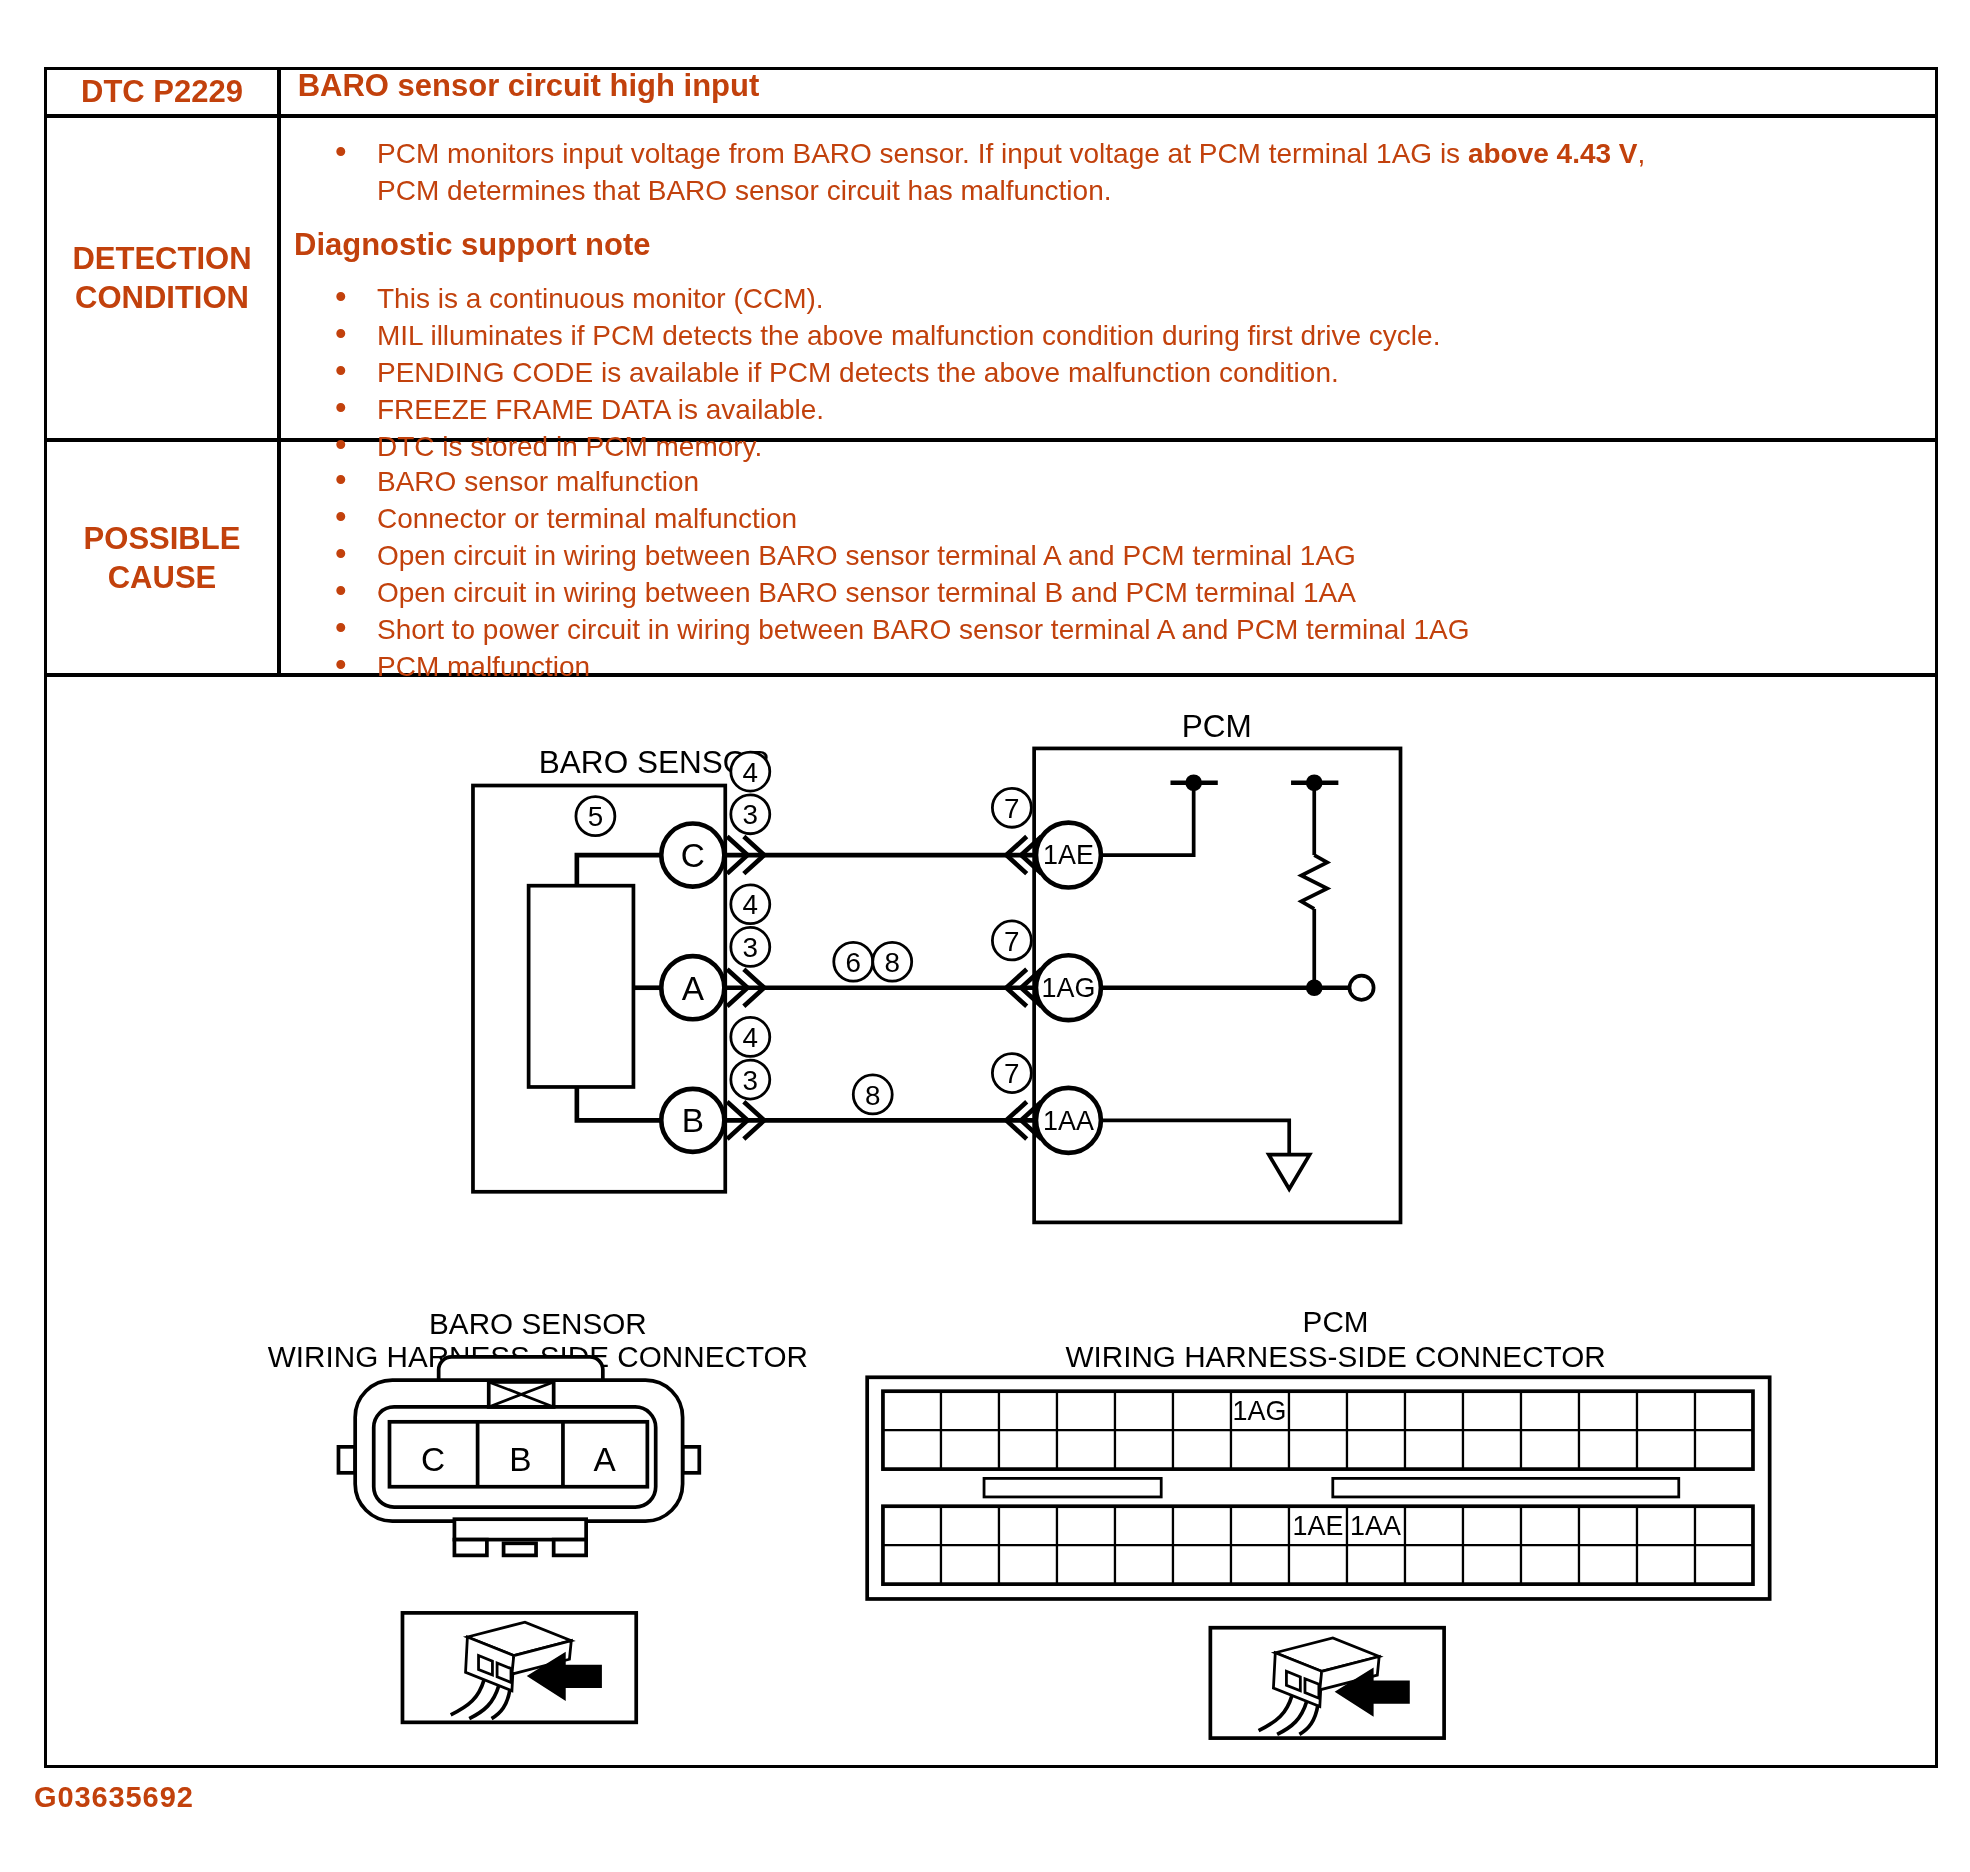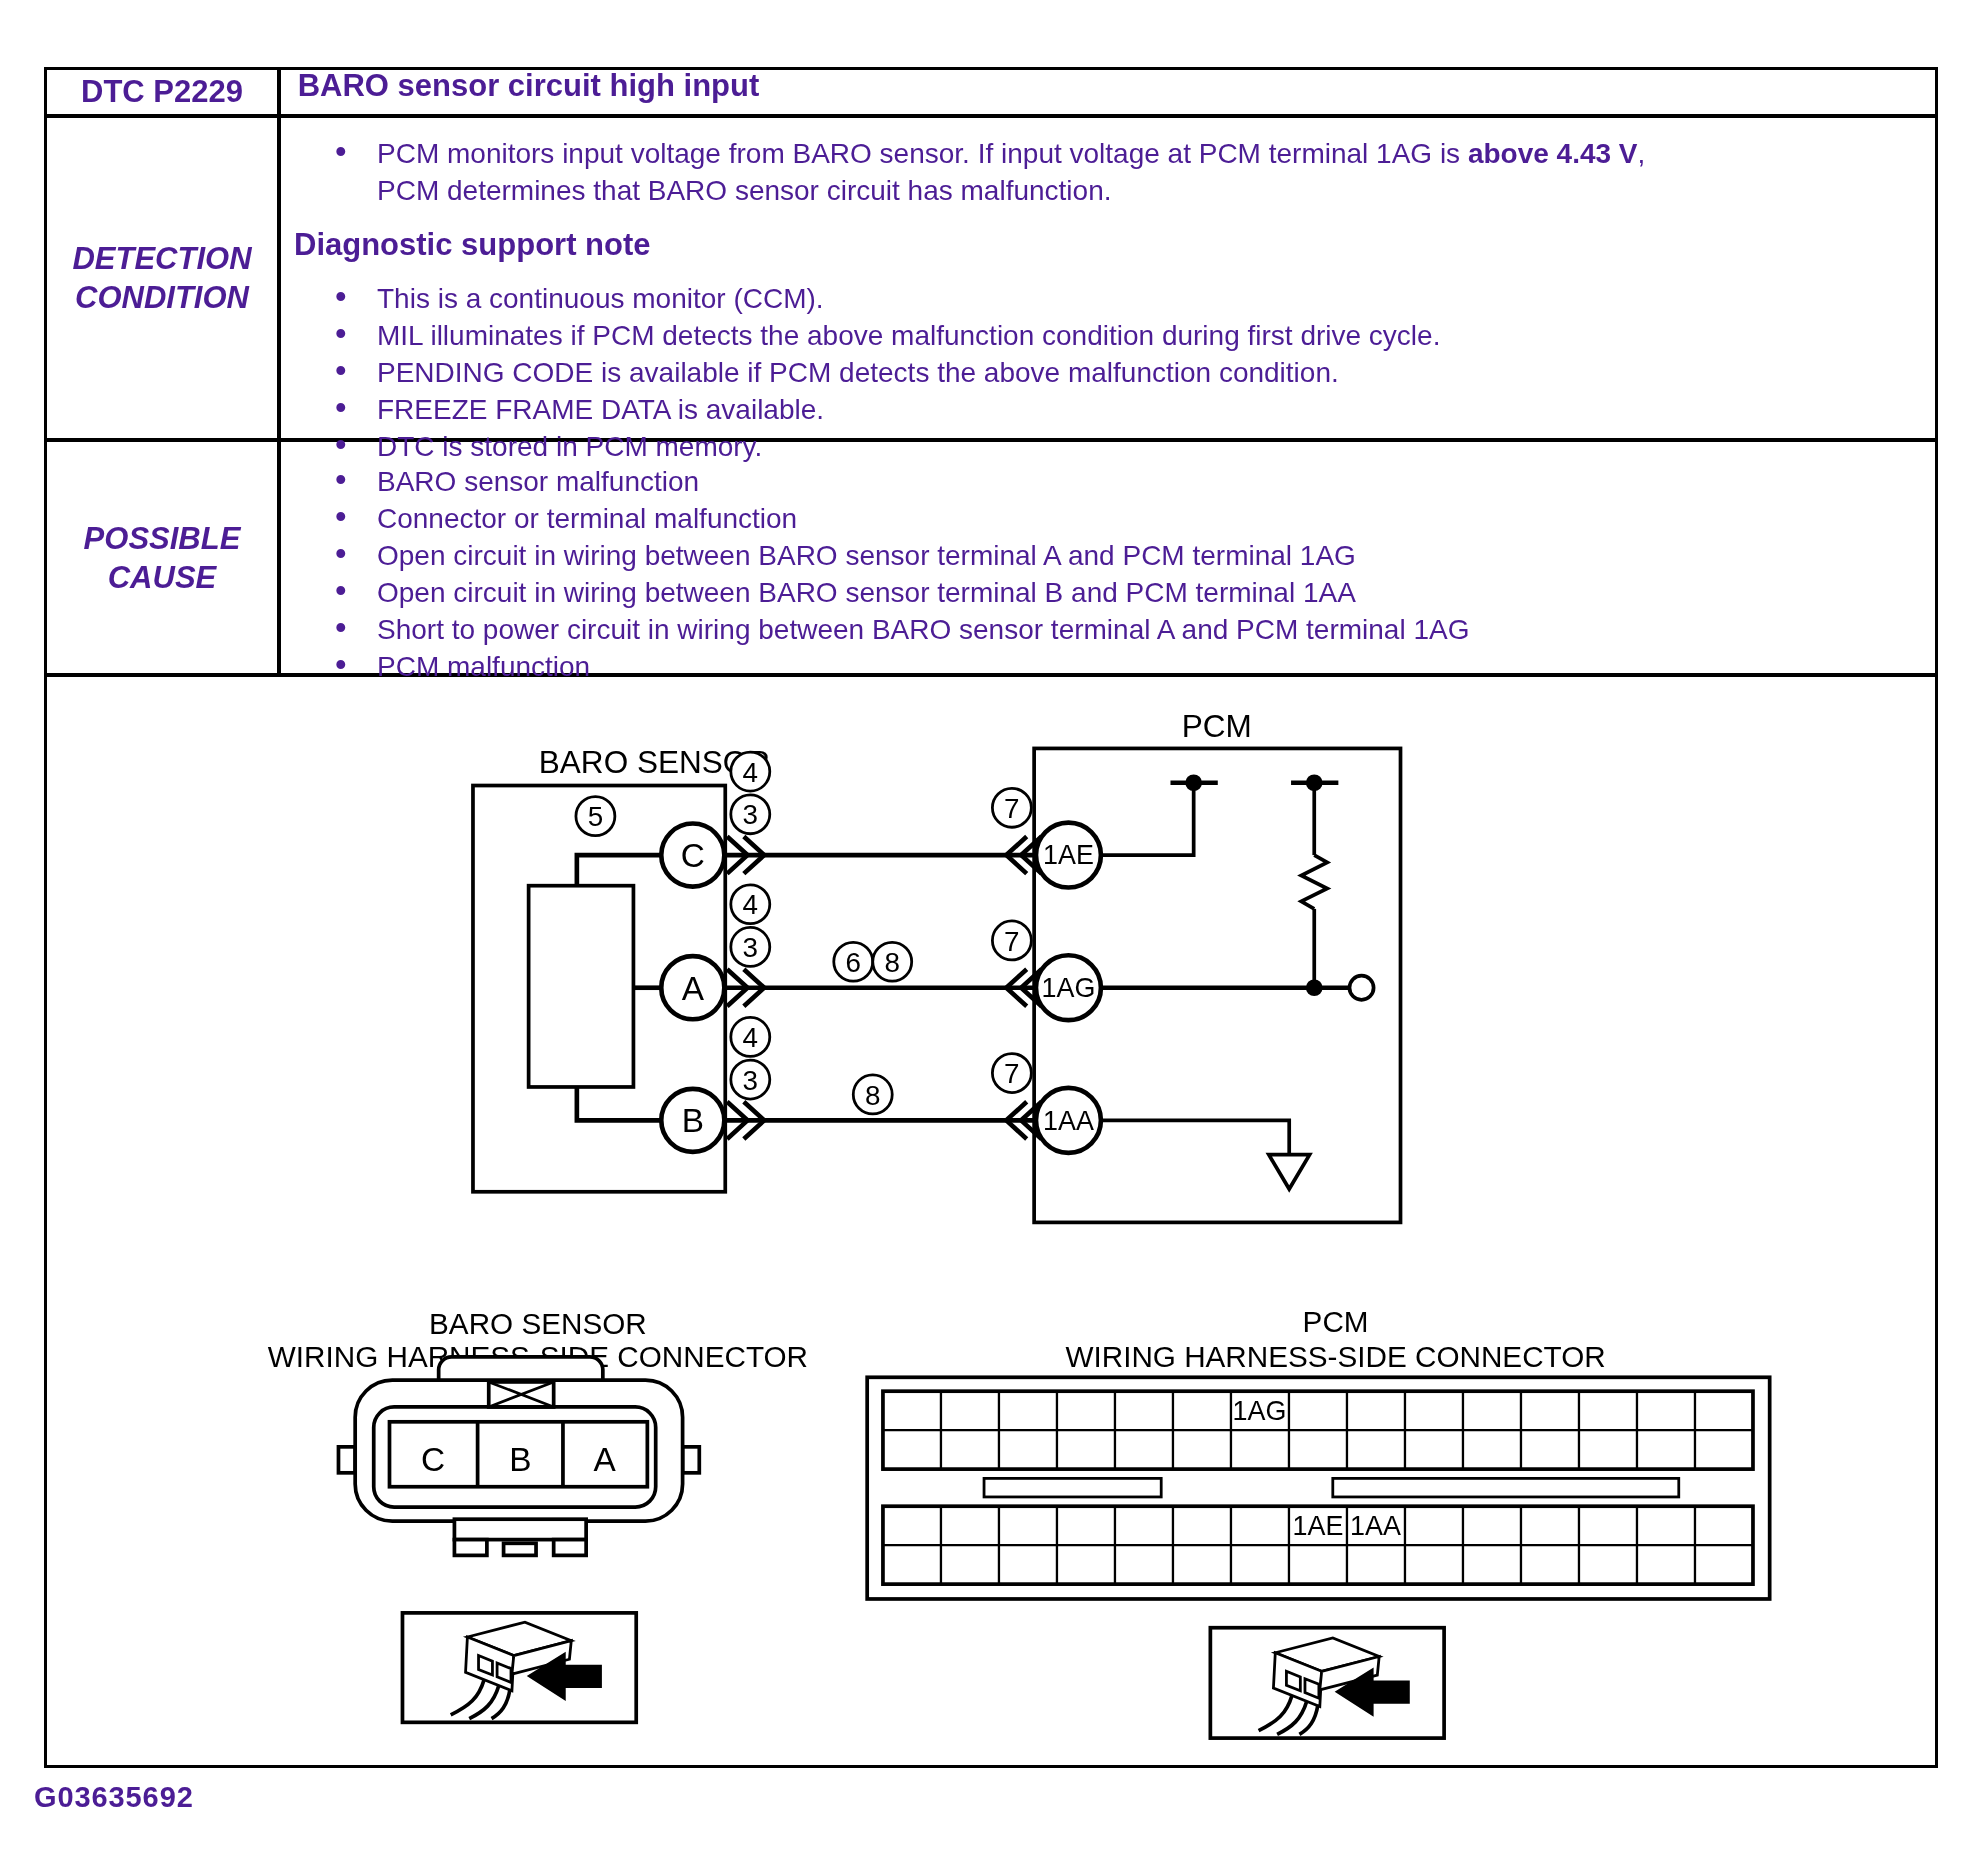--- a/index.html
+++ b/index.html
@@ -1,29 +1,29 @@
 <!DOCTYPE html>
 <html style="font-size:15px"><head>
 <meta charset="utf-8">
 <style>
   html,body { margin:0; padding:0; background:#e8e8e8; }
   .page {
     position:relative; width:1970px; height:1873px; background:#ffffff;
-    font-family:"Liberation Sans", sans-serif; color:#4c1d95; overflow:hidden;
+    font-family:"Liberation Sans", sans-serif; color:#c2410c; overflow:hidden;
   }
   .doc-table {
     position:absolute; left:44px; top:67px; width:1888px; height:1695px;
     border:3.7px solid #000;
   }
   .hline { position:absolute; left:0; right:0; height:3.7px; background:#000; }
   .vline { position:absolute; width:3.7px; background:#000; }
   .cell { position:absolute; box-sizing:border-box; }
   .label-cell {
     display:flex; flex-direction:column; align-items:center; justify-content:center;
-    font-weight:bold; font-size:31px; line-height:39px; text-align:center;font-style:italic;
+    font-weight:bold; font-size:31px; line-height:39px; text-align:center;
   }
   .dtc-code-cell {
     left:0; top:0; width:230px; height:44px;
     display:flex; align-items:center; justify-content:center;
     font-weight:bold; font-size:31px;
   }
   .dtc-title-cell {
     left:234px; top:0; right:0; height:31px;
     display:flex; align-items:center; padding-left:16.7px;
     font-weight:bold; font-size:31px;

